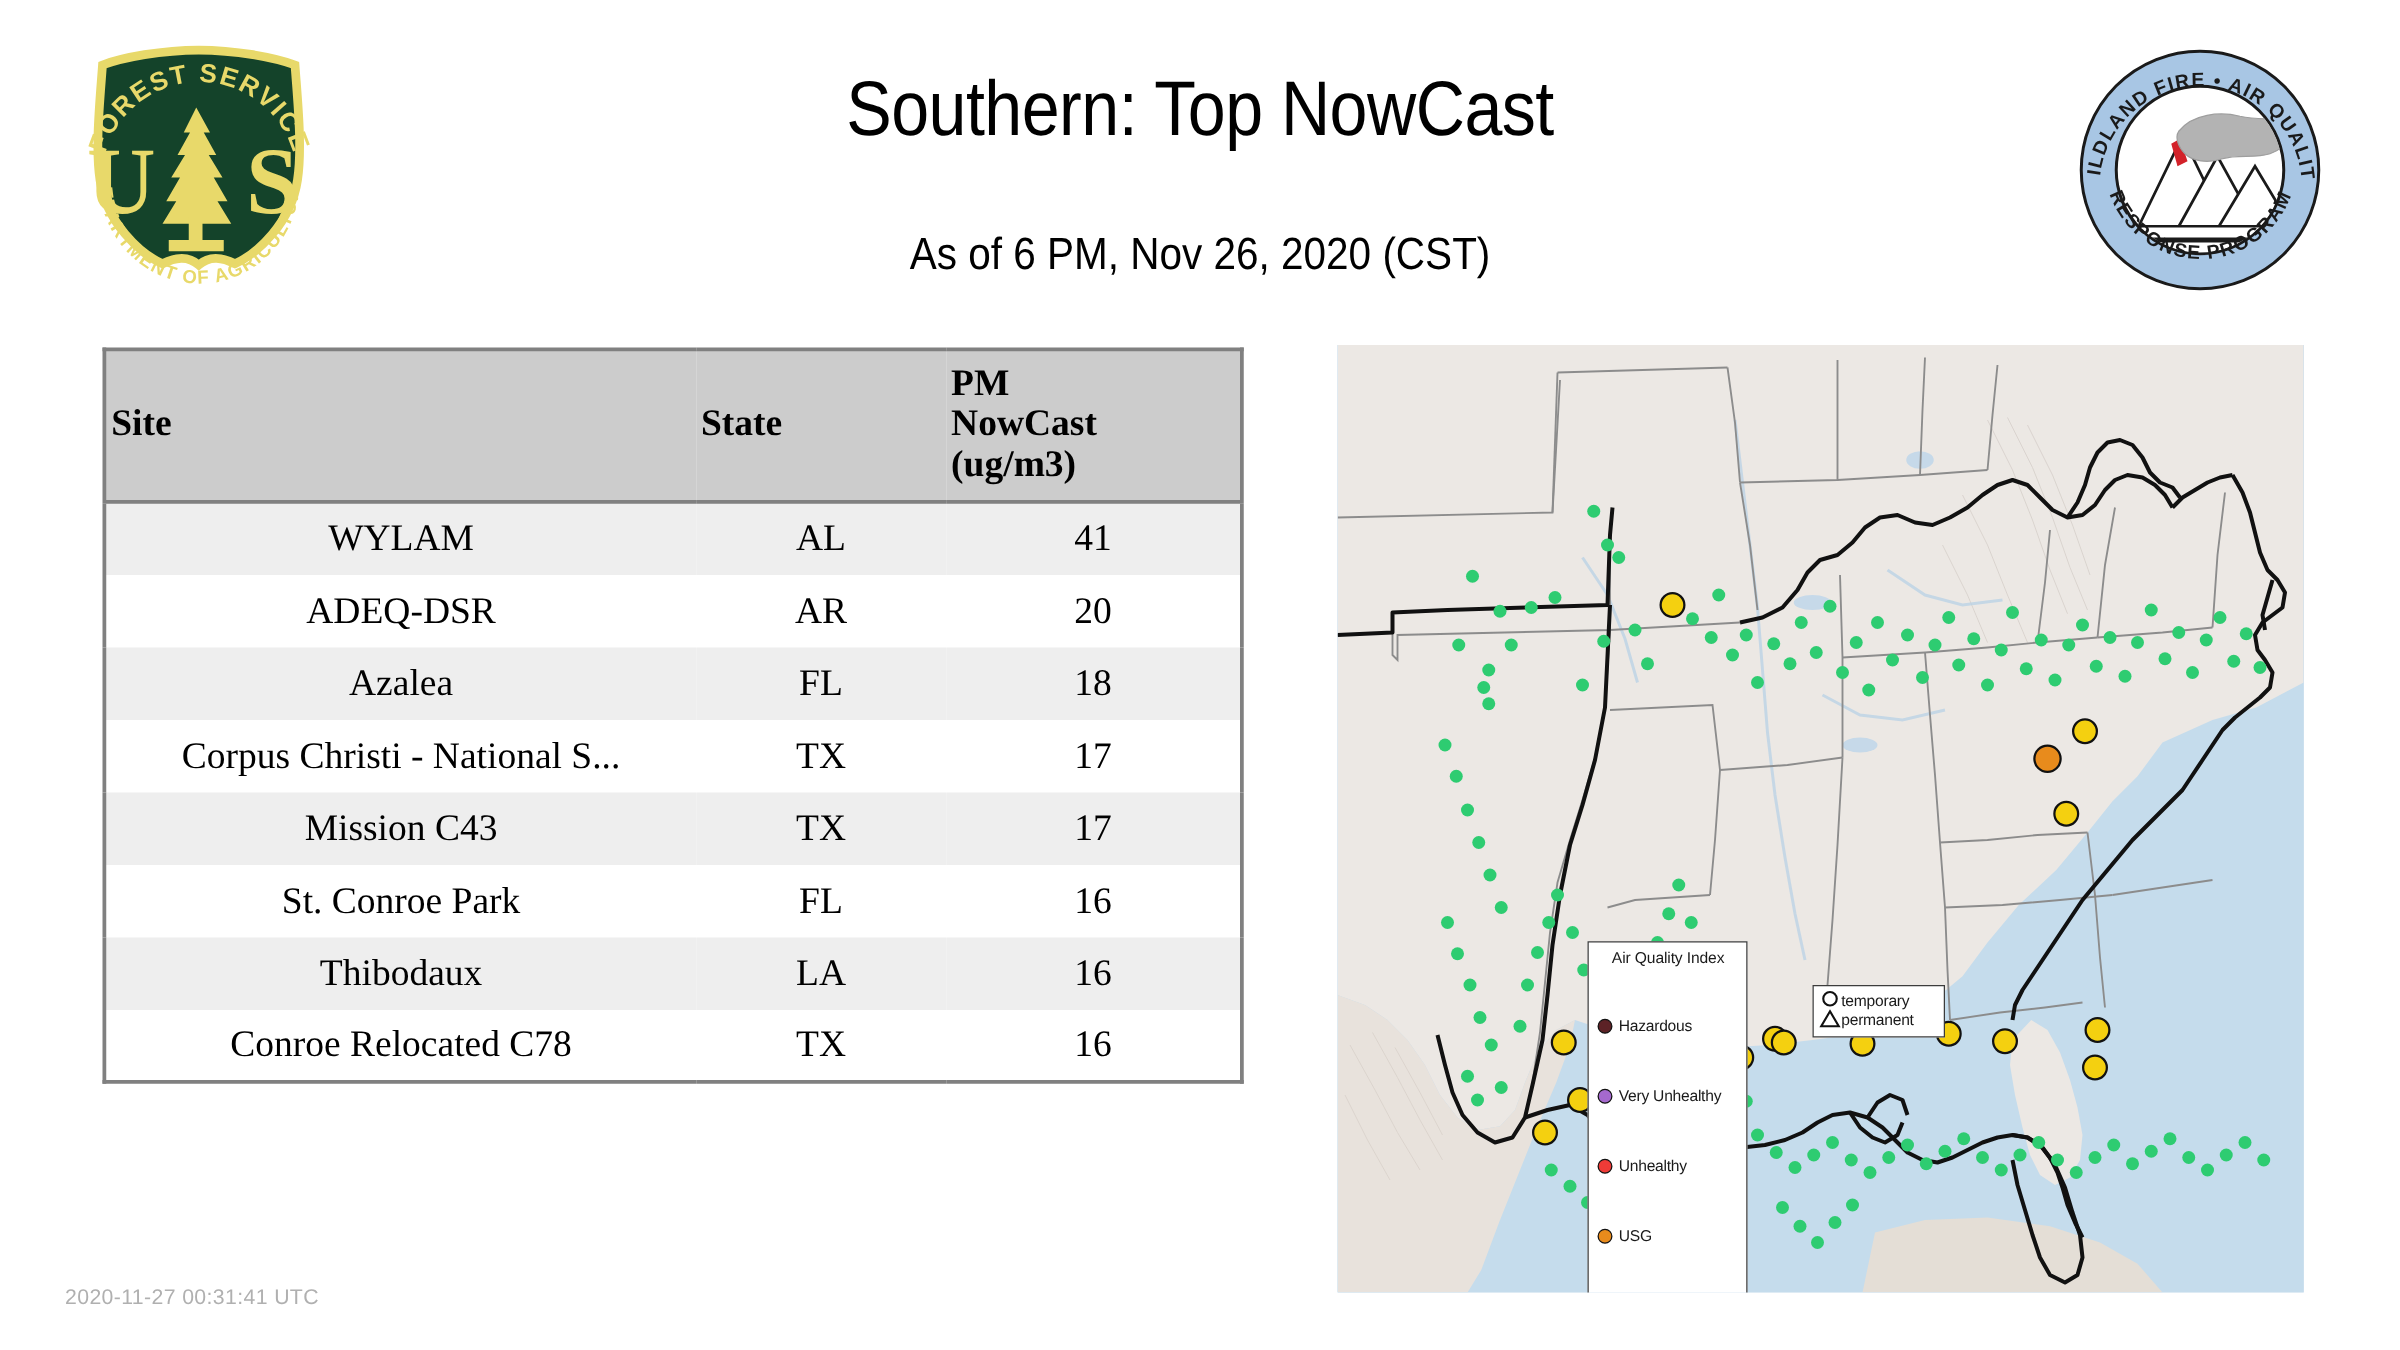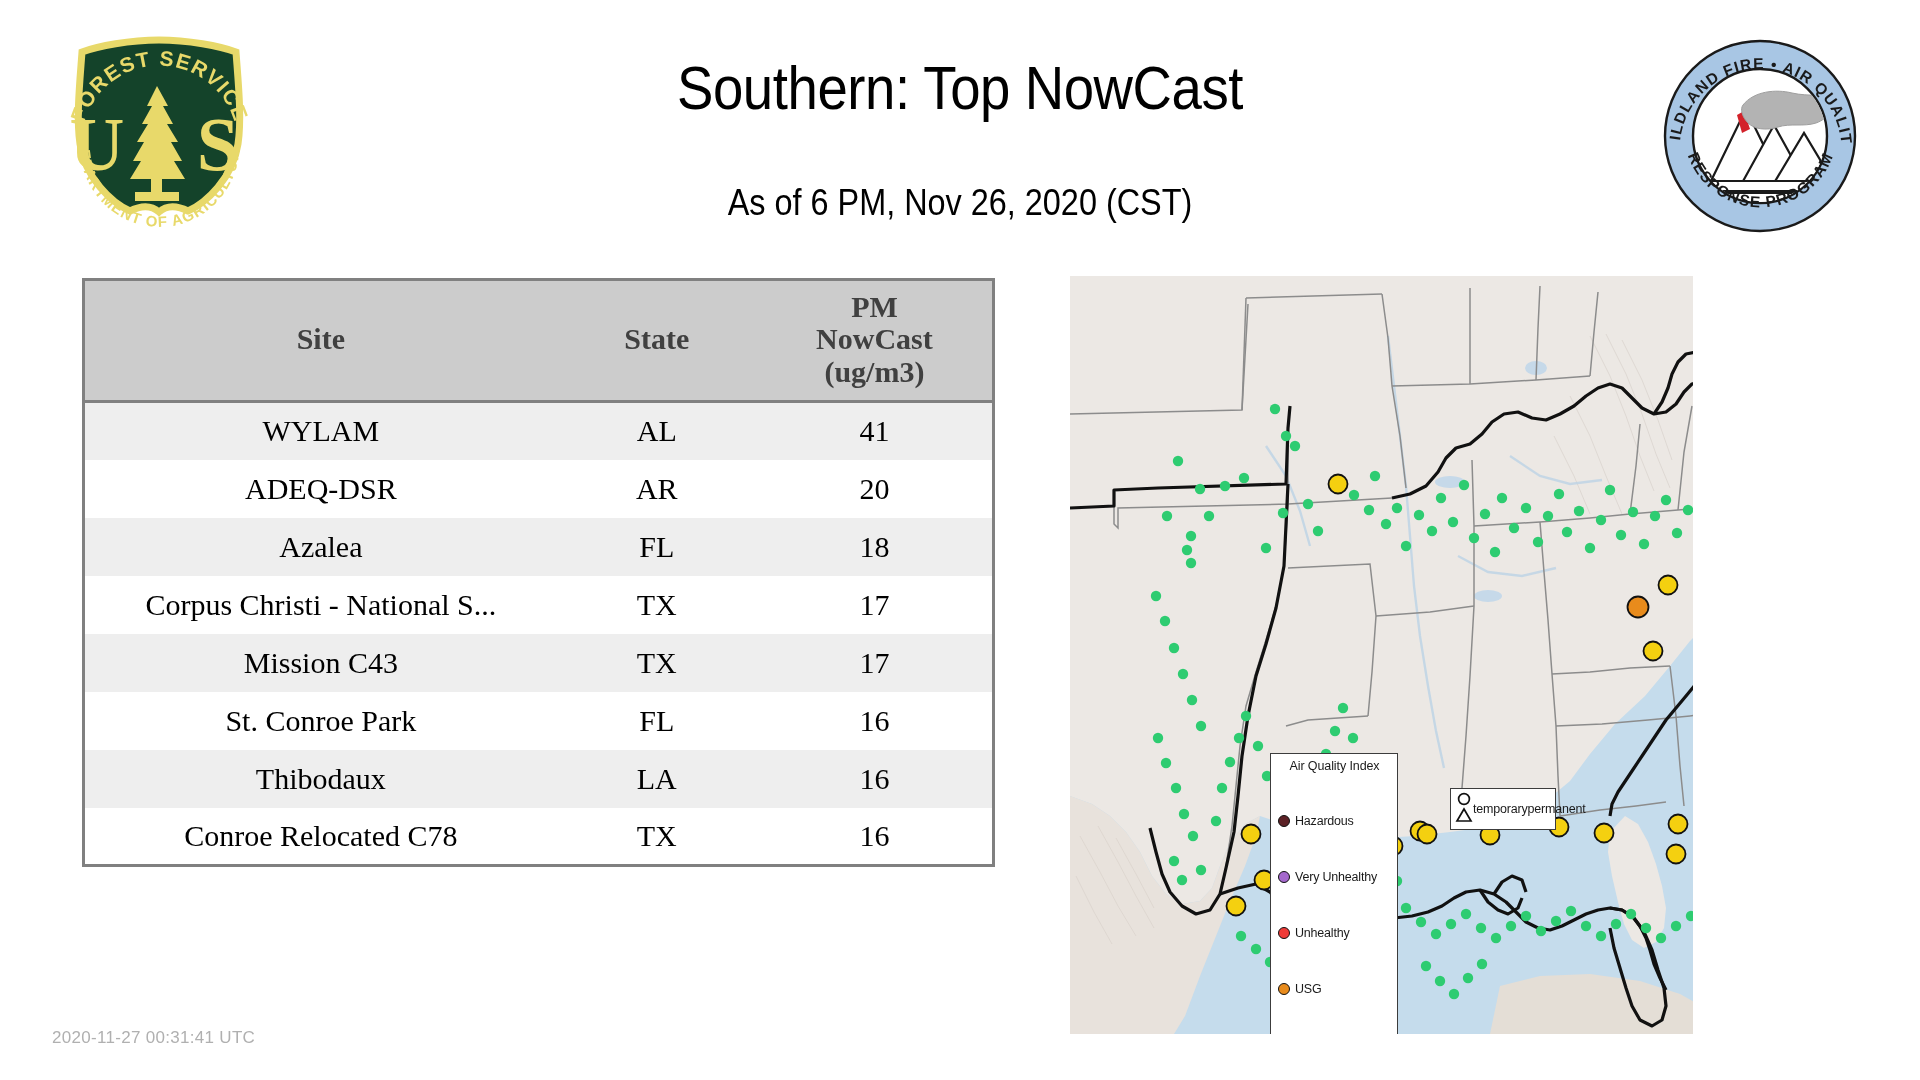--- a/index.html
+++ b/index.html
@@ -38,22 +38,22 @@
     position: absolute; left: 82px; top: 278px;
     width: 913px;
     border-collapse: collapse;
     border: 3px solid #808080;
     font-family: "Liberation Serif", serif;
     background: #fff;
   }
   .data-table thead th {
     background: #cccccc;
     border-bottom: 3px solid #808080;
-    font-size: 30px; font-weight: bold; color: #404040;
-    text-align: center; vertical-align: middle;
+    font-size: 30px; font-weight: bold; color: #000000;
+    text-align: left; vertical-align: middle;
     padding: 10px 4px 12px 4px;
     line-height: 1.08;
     height: 115px;
   }
   .col-site  { width: 52%; }
   .col-state { width: 22%; }
   .col-pm    { width: 26%; }
   .data-table tbody td {
     font-size: 30px; color: #000;
     text-align: center; vertical-align: middle;
@@ -66,21 +66,21 @@
   
   .footer-stamp {
     position: absolute; left: 52px; top: 1028px;
     font-size: 17px; color: #b0b0b0;
     letter-spacing: 0.3px;
   }
 
   
   .map-panel {
     position: absolute; left: 1070px; top: 276px;
-    width: 623px; height: 758px;
+    width: 773px; height: 758px;
     overflow: hidden; background: #c5dcec;
   }
   .map-svg { position: absolute; left: 0; top: 0; width: 773px; height: 758px; display: block; }
 
   
   .aqi-legend {
     position: absolute; left: 200px; top: 477px;
     width: 128px;
     background: #ffffff; border: 1.6px solid #3c3c3c;
     padding: 5px 6px 7px 7px;
@@ -96,21 +96,21 @@
   }
   .aqi-label { font-size: 12.5px; color: #1a1a1a; letter-spacing: -0.2px; white-space: nowrap; }
 
   .site-type-legend {
     position: absolute; left: 380px; top: 512px;
     width: 106px; height: 42px;
     background: #ffffff; border: 1.6px solid #3c3c3c;
     display: flex; align-items: center; padding-left: 4px;
   }
   .site-type-glyphs { width: 18px; height: 36px; flex: 0 0 auto; }
-  .site-type-labels { display: flex; flex-direction: row; justify-content: center; line-height: 1.18; }
+  .site-type-labels { display: flex; flex-direction: column; justify-content: center; line-height: 1.18; }
   .site-type-labels span { font-size: 12.5px; color: #1a1a1a; letter-spacing: -0.2px; }
 </style>
 </head>
 <body>
 
 <div id="root">
 
   <div class="usfs-logo">
     <svg viewBox="0 0 215 205" width="215" height="205" aria-hidden="true">
       <defs>

